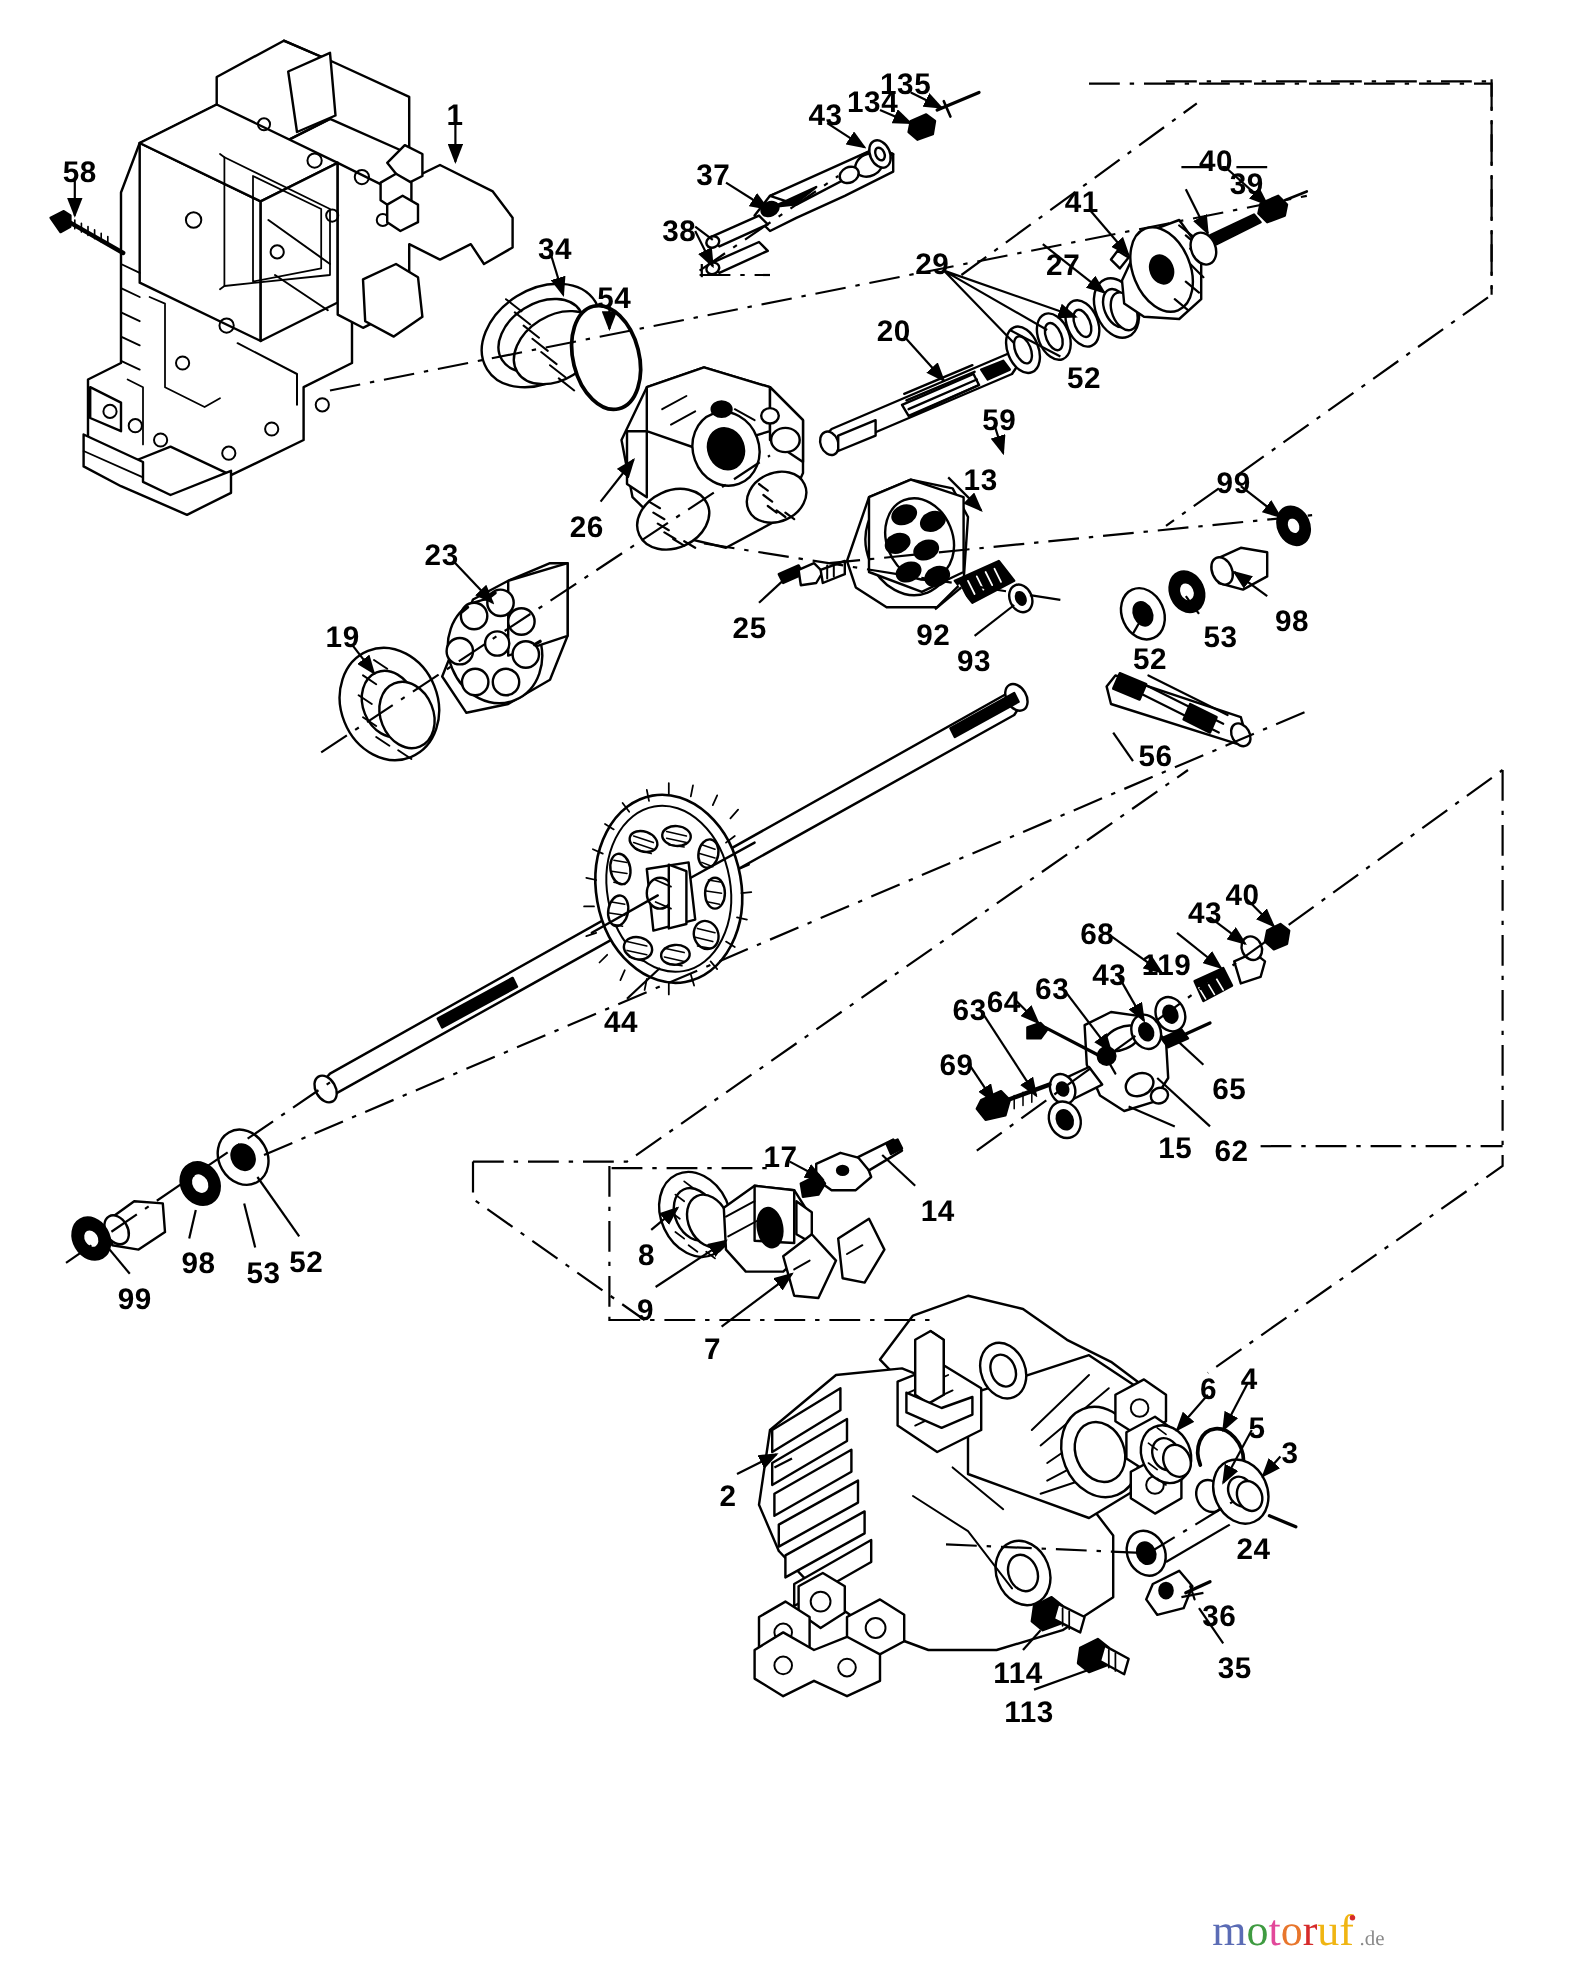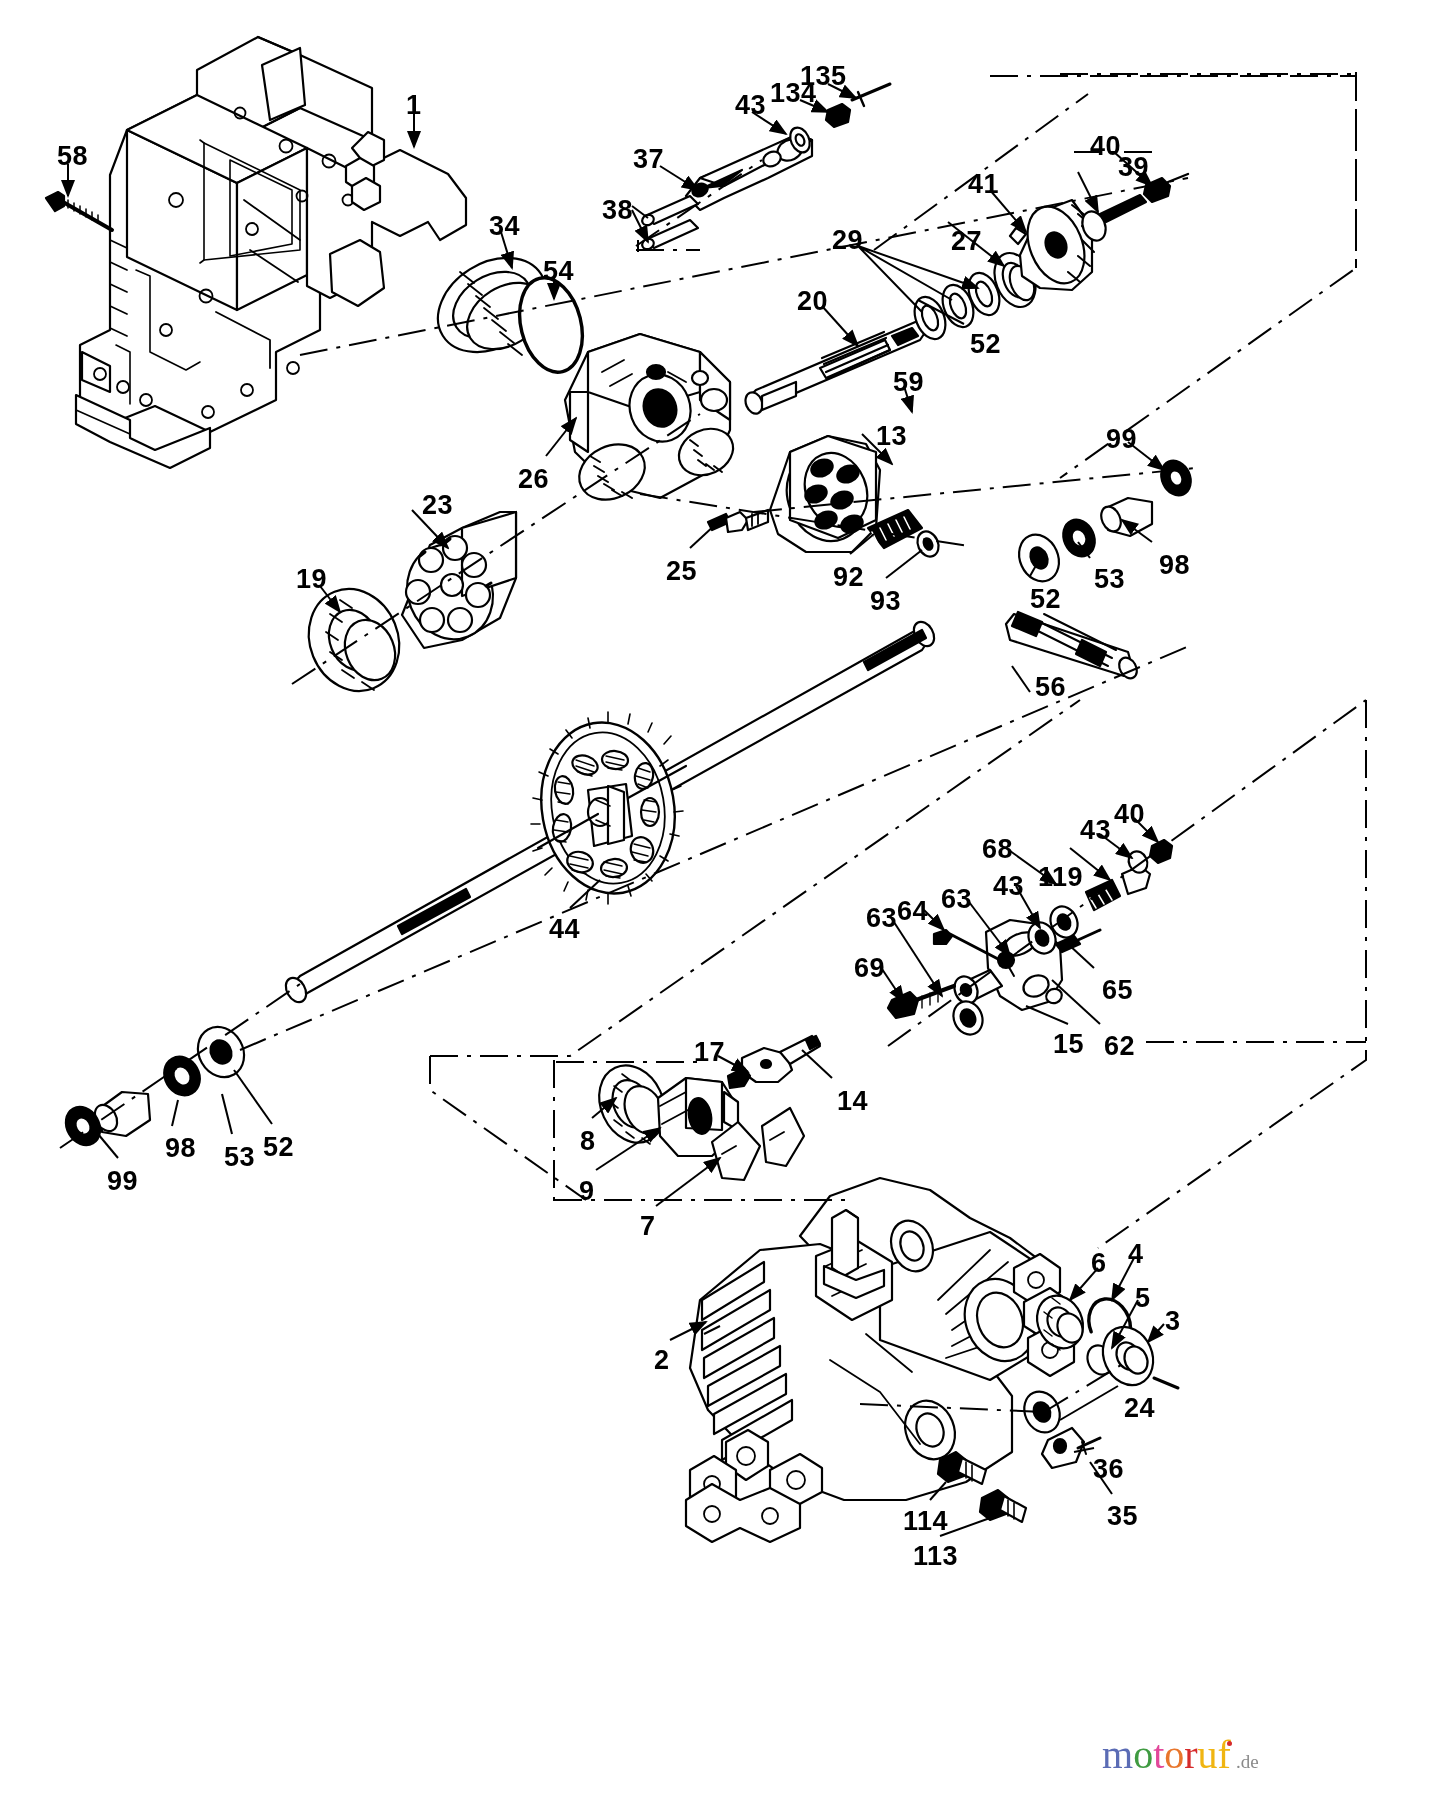--- a/index.html
+++ b/index.html
@@ -679,21 +679,21 @@
   <div class="callout" style="left:832px;top:227px;">29</div>
   <div class="callout" style="left:951px;top:204px;margin-top:24px;">27</div>
   <div class="callout" style="left:968px;top:171px;">41</div>
   <div class="callout" style="left:1106px;top:154px;margin-left:12px;">39</div>
   <div class="callout" style="left:1090px;top:133px;">40</div>
   <div class="callout" style="left:970px;top:331px;">52</div>
   <div class="callout" style="left:797px;top:288px;">20</div>
   <div class="callout" style="left:893px;top:369px;">59</div>
   <div class="callout" style="left:876px;top:423px;text-align:center;">13</div>
   <div class="callout" style="left:518px;top:466px;">26</div>
-  <div class="callout" style="left:386px;top:492px;margin-left:36px;">23</div>
+  <div class="callout" style="left:386px;top:492px;">23</div>
   <div class="callout" style="left:296px;top:566px;">19</div>
   <div class="callout" style="left:666px;top:558px;">25</div>
   <div class="callout" style="left:833px;top:564px;">92</div>
   <div class="callout" style="left:870px;top:588px;">93</div>
   <div class="callout" style="left:1106px;top:426px;">99</div>
   <div class="callout" style="left:1159px;top:552px;">98</div>
   <div class="callout" style="left:1094px;top:566px;">53</div>
   <div class="callout" style="left:1030px;top:586px;">52</div>
   <div class="callout" style="left:1035px;top:674px;">56</div>
   <div class="callout" style="left:549px;top:916px;">44</div>

